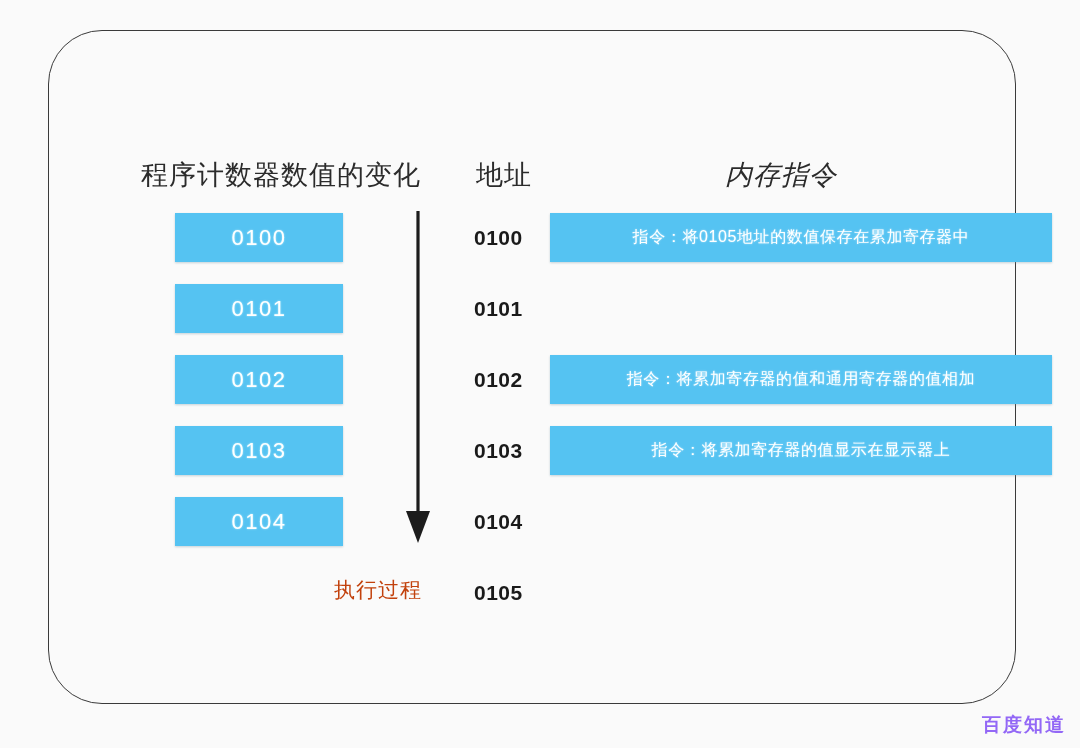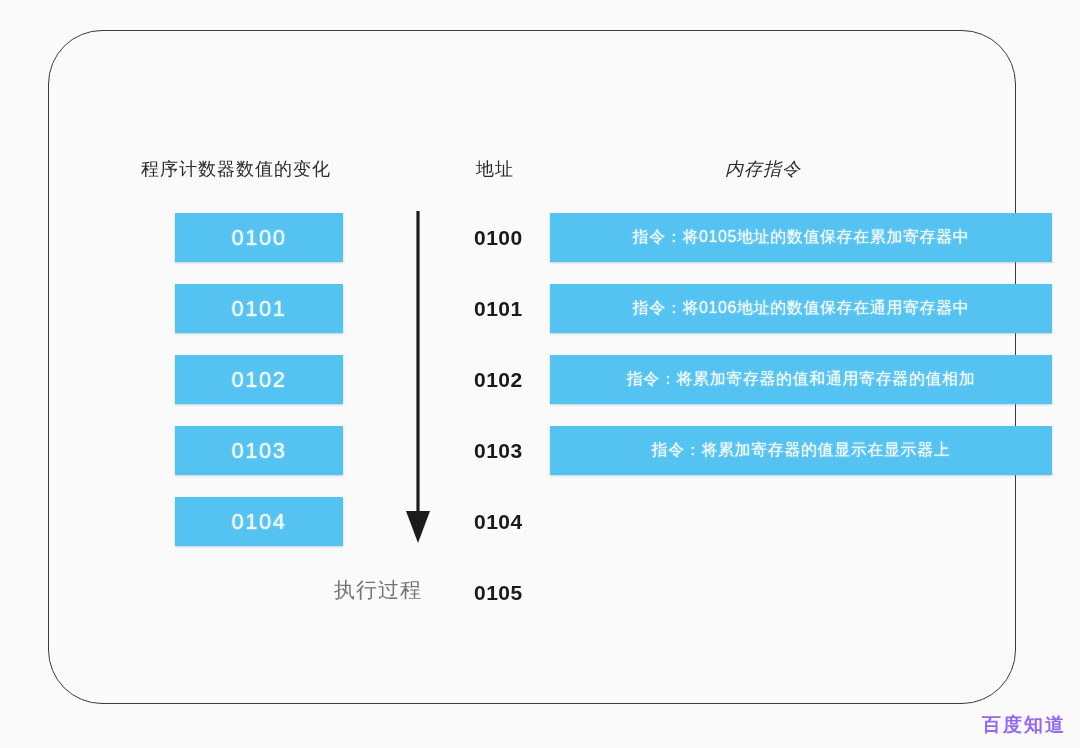--- a/index.html
+++ b/index.html
@@ -25,21 +25,21 @@
     height: 674px;
     border: 1.6px solid #3a3a3a;
     border-radius: 54px;
     background: #fafafa;
     box-sizing: border-box;
   }
 
   
   .col-header {
     position: absolute;
-    font-size: 18px;
+    font-size: 27px;
     color: #2b2b2b;
     font-weight: 400;
     letter-spacing: 1px;
     white-space: nowrap;
   }
   #pc-header   { left: 92px;  top: 126px; }
   #addr-header { left: 427px; top: 126px; }
   #mem-header  { left: 676px; top: 126px; font-style: italic; }
 
   
@@ -74,21 +74,21 @@
     left: 352px;
     top: 178px;
     width: 36px;
     height: 336px;
   }
   #exec-arrow-label {
     position: absolute;
     left: 285px;
     top: 545px;
     font-size: 21px;
-    color: #737373;
+    color: #c2410c;
     letter-spacing: 1px;
     white-space: nowrap;
   }
 
   
   #memory-table {
     position: absolute;
     left: 425px;
     top: 182px;
     width: 578px;
@@ -175,23 +175,20 @@
 
     <div class="mem-row">
       <div class="mem-address">0100</div>
       <div class="mem-cell">
         <span class="mem-cell-text">指令：将0105地址的数值保存在累加寄存器中</span>
       </div>
     </div>
 
     <div class="mem-row">
       <div class="mem-address">0101</div>
-      <div class="mem-cell">
-        <span class="mem-cell-text">指令：将0106地址的数值保存在通用寄存器中</span>
-      </div>
     </div>
 
     <div class="mem-row">
       <div class="mem-address">0102</div>
       <div class="mem-cell">
         <span class="mem-cell-text">指令：将累加寄存器的值和通用寄存器的值相加</span>
       </div>
     </div>
 
     <div class="mem-row">

